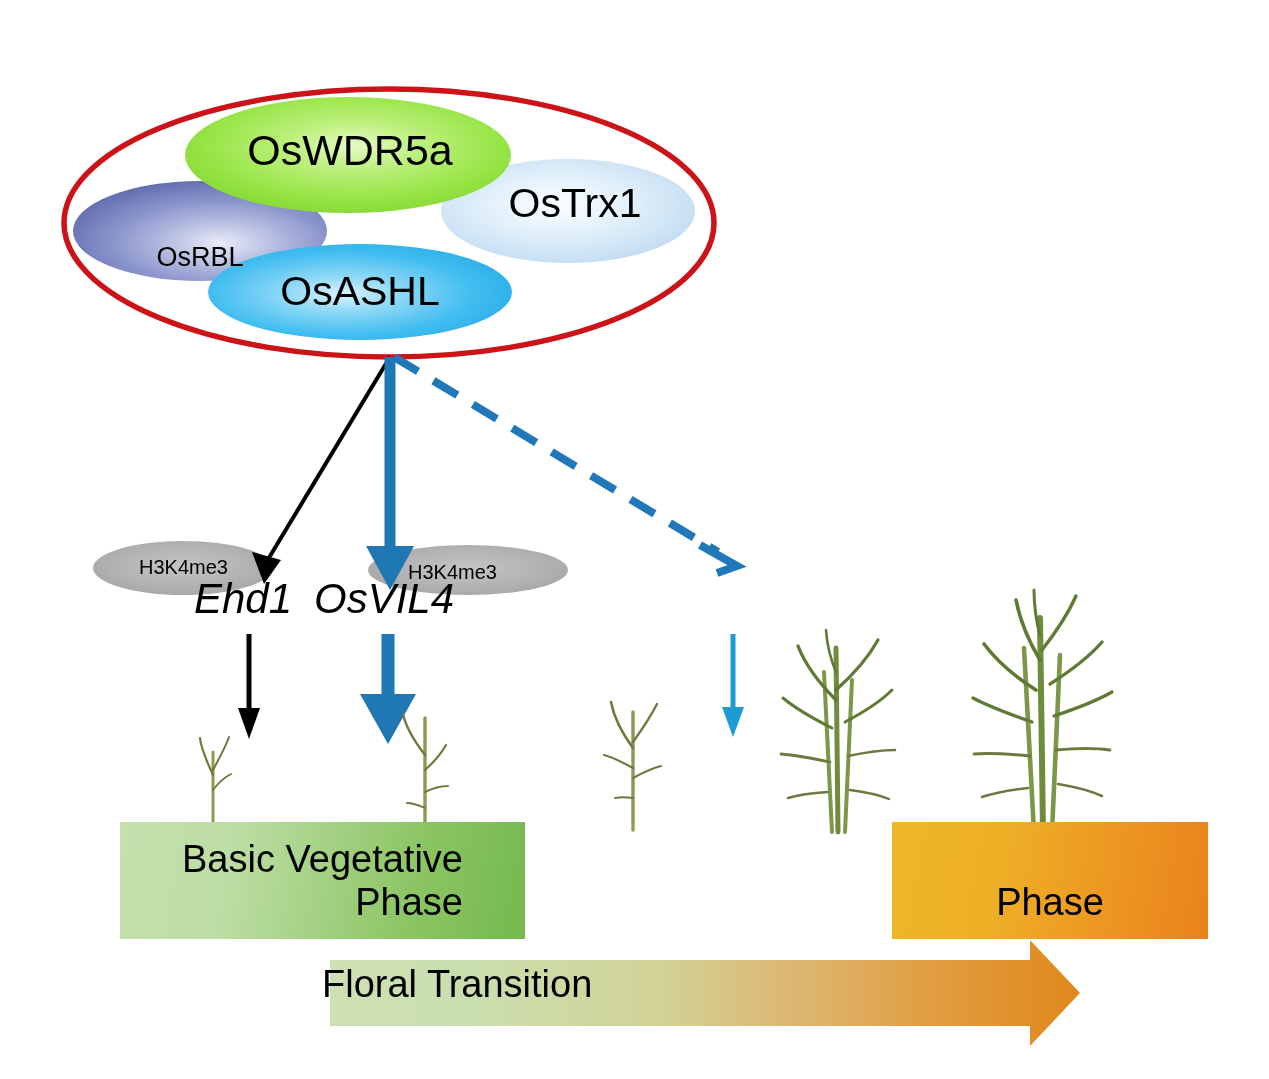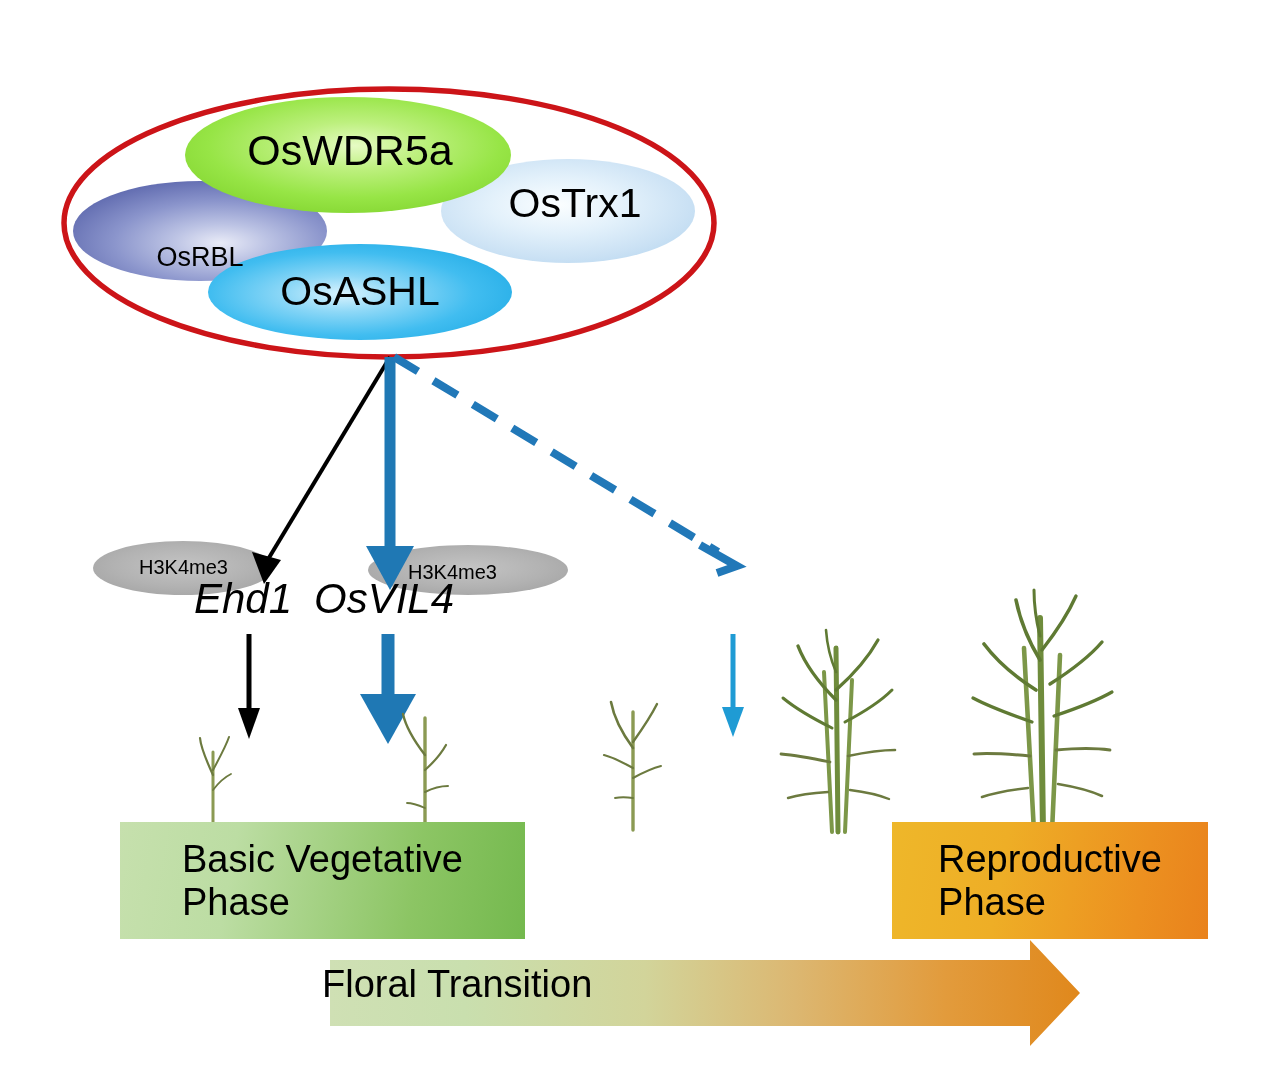--- a/index.html
+++ b/index.html
@@ -86,21 +86,21 @@
   #gene-ehd1 { left: 194px; top: 578px; }
   #gene-osvil4 { left: 314px; top: 578px; }
   #gene-osmads51 { left: 622px; top: 578px; }
 
   
   .phase-bar {
     position: absolute;
     display: flex;
     align-items: center;
     justify-content: center;
-    text-align: left;
+    text-align: right;
     color: #000000;
     font-size: 38px;
     line-height: 1.12;
     box-sizing: border-box;
     padding: 0 4px;
   }
   #phase-bar-0 {
     left: 120px; top: 822px;
     width: 405px; height: 117px;
     background: linear-gradient(100deg, #c6e0ad 0%, #bcdda3 28%, #8cc564 72%, #74b94e 100%);
@@ -295,21 +295,21 @@
     <div class="gene-label" id="gene-osvil4">OsVIL4</div>
 
     <div class="phase-bar" id="phase-bar-0">
       <span>
         <span>Basic Vegetative</span><br>
         <span>Phase</span>
       </span>
     </div>
     <div class="phase-bar" id="phase-bar-2">
       <span>
-        <span>Reproductive</span><br>
+        <br>
         <span>Phase</span>
       </span>
     </div>
 
     <div id="floral-transition-label">Floral Transition</div>
   </div>
 
 </div>
 
 </body></html>

